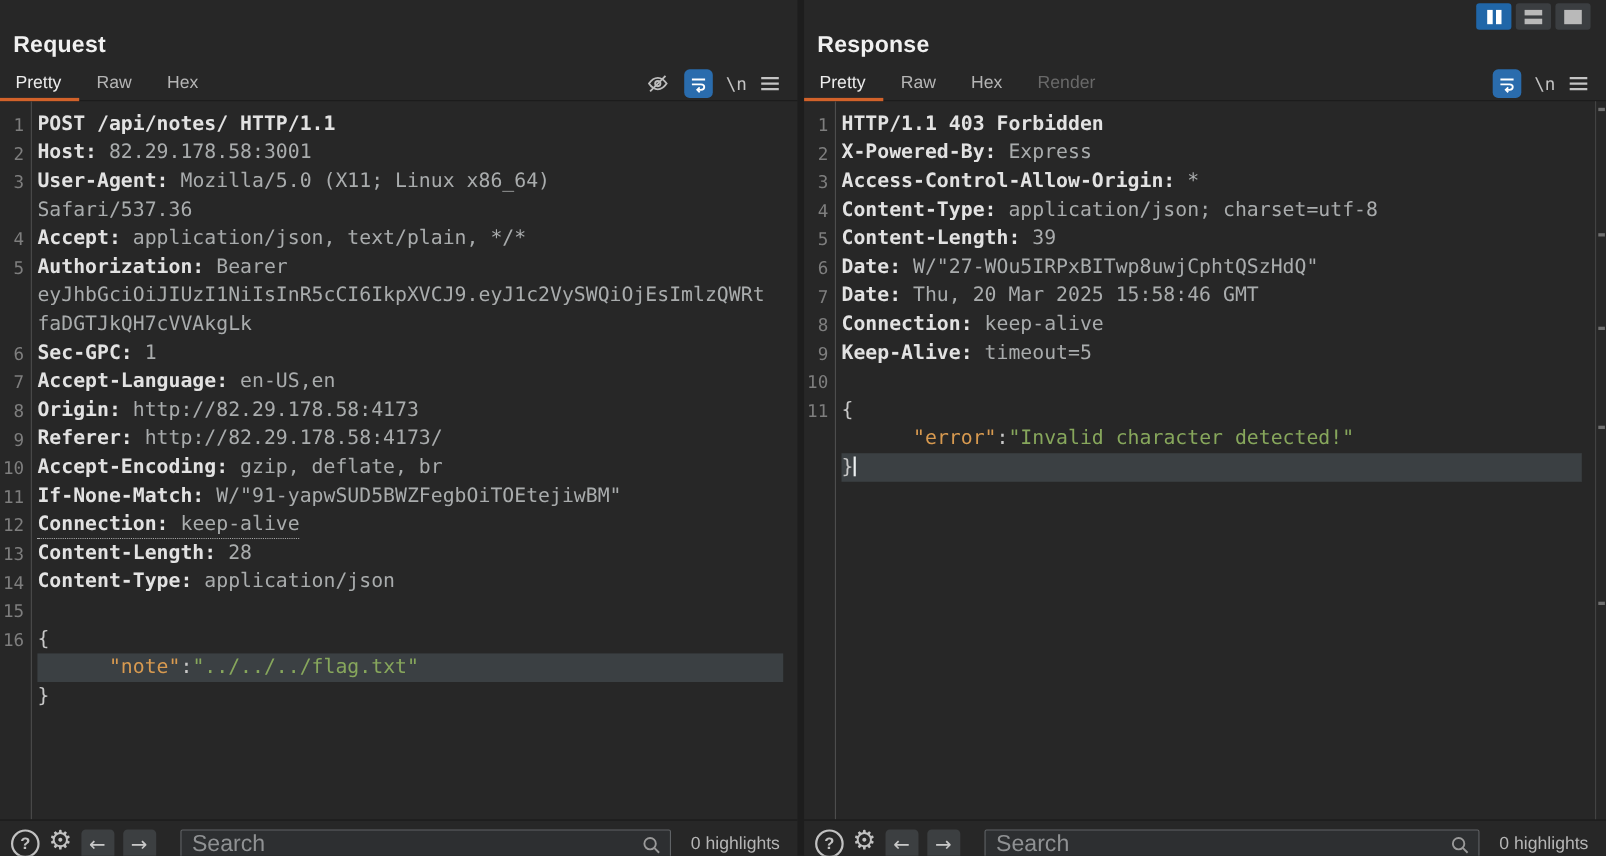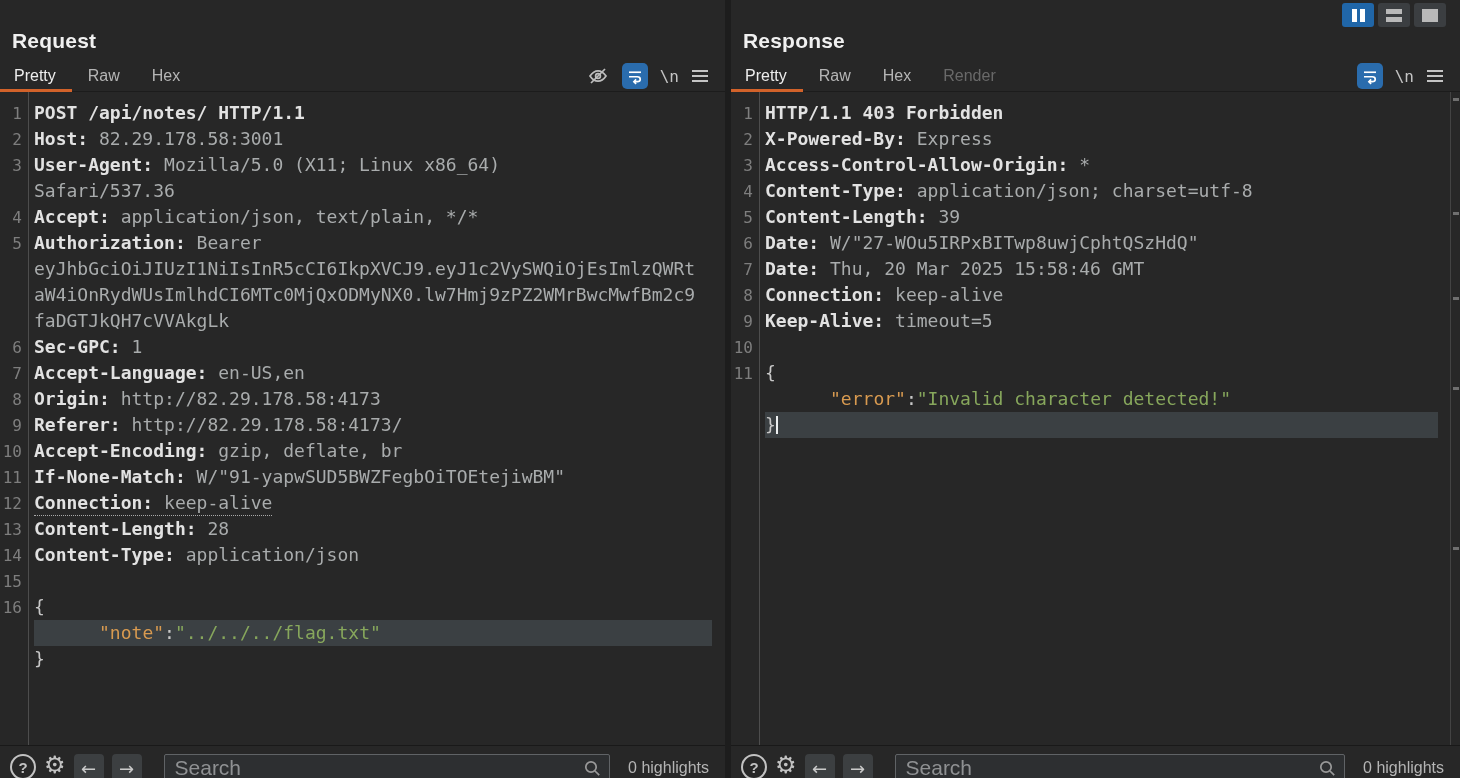--- a/index.html
+++ b/index.html
@@ -146,21 +146,20 @@
   <div class="editor">
     <div class="gutter-sep"></div>
     <div id="req-lines">
         <div class="row"><span class="ln">1</span><span class="txt"><span class="sg-name">POST /api/notes/ HTTP/1.1</span></span></div>
         <div class="row"><span class="ln">2</span><span class="txt"><span class="sg-name">Host:</span><span class="sg-val"> 82.29.178.58:3001</span></span></div>
         <div class="row"><span class="ln">3</span><span class="txt"><span class="sg-name">User-Agent:</span><span class="sg-val"> Mozilla/5.0 (X11; Linux x86_64)</span></span></div>
         <div class="row"><span class="ln"></span><span class="txt"><span class="sg-val">Safari/537.36</span></span></div>
         <div class="row"><span class="ln">4</span><span class="txt"><span class="sg-name">Accept:</span><span class="sg-val"> application/json, text/plain, */*</span></span></div>
         <div class="row"><span class="ln">5</span><span class="txt"><span class="sg-name">Authorization:</span><span class="sg-val"> Bearer</span></span></div>
         <div class="row"><span class="ln"></span><span class="txt"><span class="sg-val">eyJhbGciOiJIUzI1NiIsInR5cCI6IkpXVCJ9.eyJ1c2VySWQiOjEsImlzQWRt</span></span></div>
-        <div class="row"><span class="ln"></span><span class="txt"><span class="sg-val">aW4iOnRydWUsImlhdCI6MTc0MjQxODMyNX0.lw7Hmj9zPZ2WMrBwcMwfBm2c9</span></span></div>
         <div class="row"><span class="ln"></span><span class="txt"><span class="sg-val">faDGTJkQH7cVVAkgLk</span></span></div>
         <div class="row"><span class="ln">6</span><span class="txt"><span class="sg-name">Sec-GPC:</span><span class="sg-val"> 1</span></span></div>
         <div class="row"><span class="ln">7</span><span class="txt"><span class="sg-name">Accept-Language:</span><span class="sg-val"> en-US,en</span></span></div>
         <div class="row"><span class="ln">8</span><span class="txt"><span class="sg-name">Origin:</span><span class="sg-val"> http://82.29.178.58:4173</span></span></div>
         <div class="row"><span class="ln">9</span><span class="txt"><span class="sg-name">Referer:</span><span class="sg-val"> http://82.29.178.58:4173/</span></span></div>
         <div class="row"><span class="ln">10</span><span class="txt"><span class="sg-name">Accept-Encoding:</span><span class="sg-val"> gzip, deflate, br</span></span></div>
         <div class="row"><span class="ln">11</span><span class="txt"><span class="sg-name">If-None-Match:</span><span class="sg-val"> W/"91-yapwSUD5BWZFegbOiTOEtejiwBM"</span></span></div>
         <div class="row"><span class="ln">12</span><span class="txt"><span class="u-dot"><span class="sg-name">Connection:</span><span class="sg-val"> keep-alive</span></span></span></div>
         <div class="row"><span class="ln">13</span><span class="txt"><span class="sg-name">Content-Length:</span><span class="sg-val"> 28</span></span></div>
         <div class="row"><span class="ln">14</span><span class="txt"><span class="sg-name">Content-Type:</span><span class="sg-val"> application/json</span></span></div>

